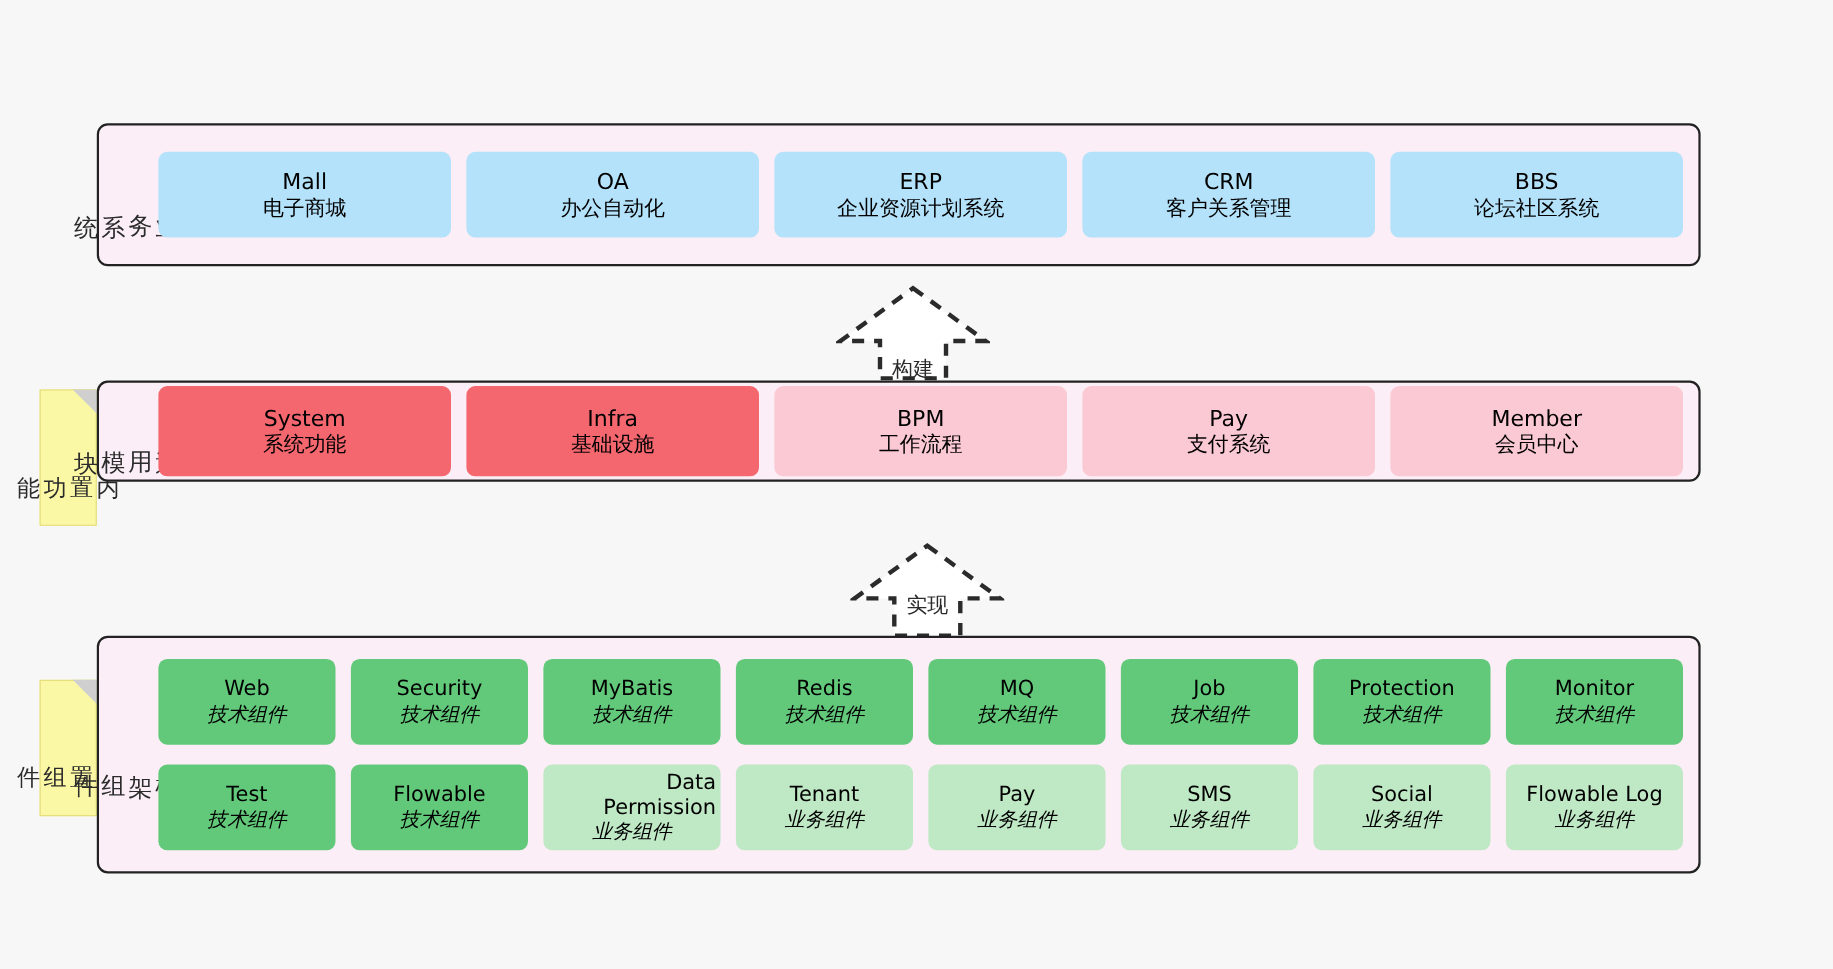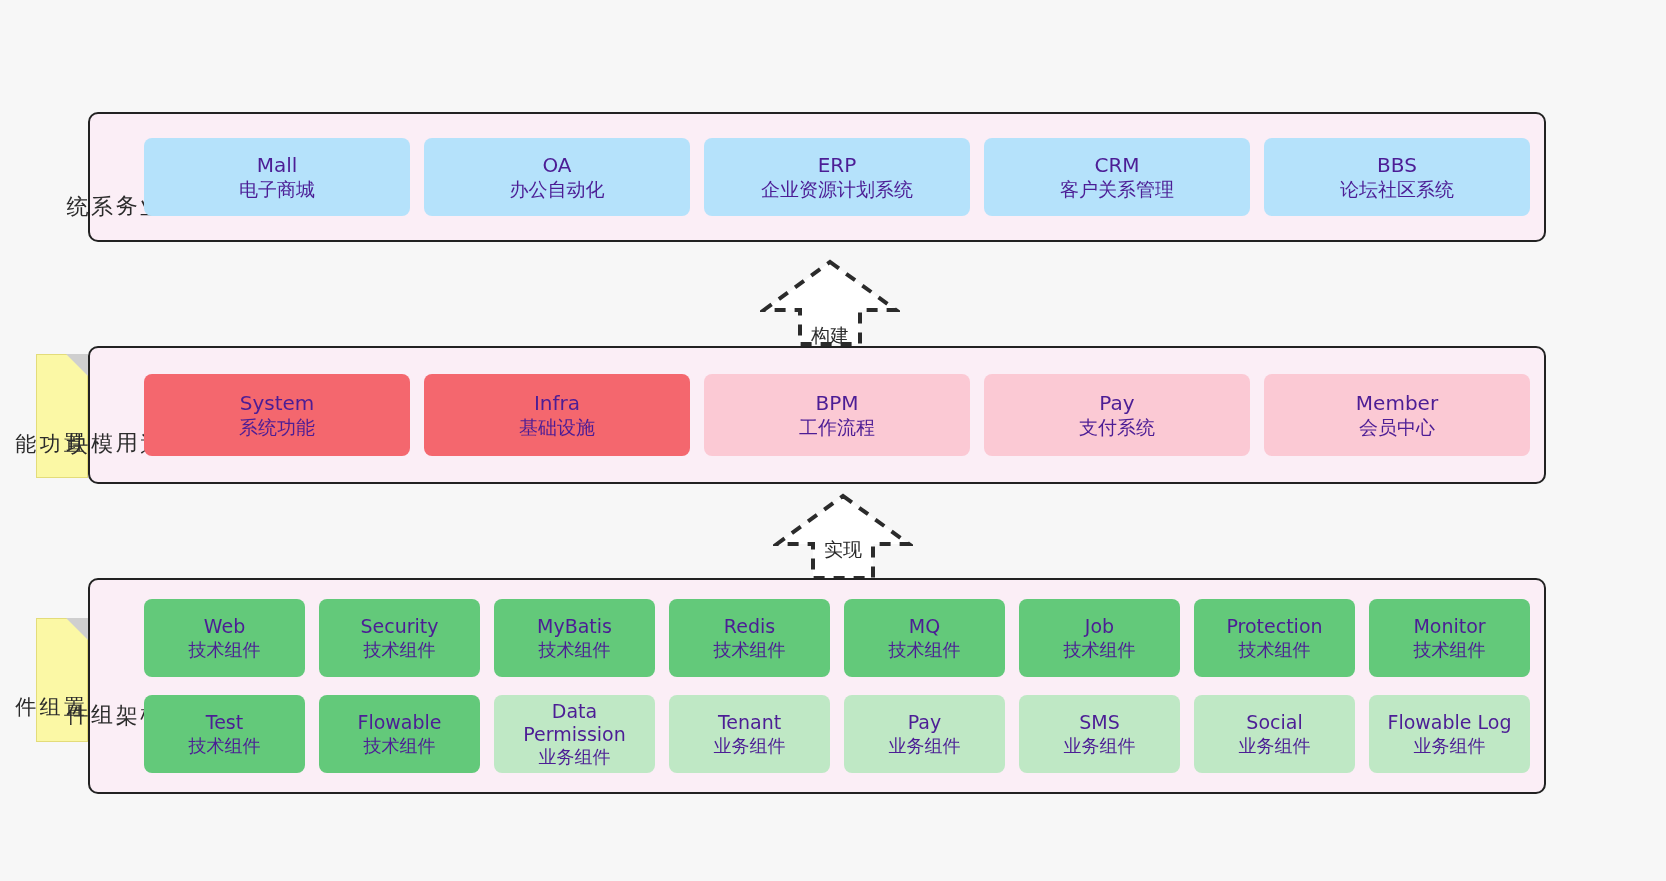--- a/index.html
+++ b/index.html
@@ -63,30 +63,30 @@
   }
 
   
   .card{
     flex:1 1 0;
     border-radius:8px;
     display:flex;
     flex-direction:column;
     align-items:center;
     justify-content:center;
-    text-align:center;
+    text-align:right;
     box-sizing:border-box;
     padding:18px 4px;
-    color:#4c1d95;
+    color:#000000;
     line-height:1.22;
   }
   .card .en{font-size:20px;}
   .card .cn{font-size:19px;}
   .card.small .en{font-size:19px;}
-  .card.small .cn{font-size:18px;}
+  .card.small .cn{font-size:18px;font-style:italic;}
 
   .h-blue{background:#b5e2fb;height:78px;}
   .h-redstrong{background:#f4676e;height:82px;}
   .h-redlight{background:#fbc9d4;height:82px;}
   .h-greenstrong{background:#63c97a;height:78px;}
   .h-greenlight{background:#bfe8c5;height:78px;}
 
   
   .note{
     position:absolute;
@@ -169,21 +169,21 @@
     <div class="alabel" style="top:45px;margin-top:20px;">构建</div>
   </div>
 
   <div class="note" style="left:36px;top:354px;height:124px;">
     <span>内
 置
 功
 能</span>
   </div>
 
-  <div class="layer" style="left:88px;top:346px;width:1458px;height:138px;">
+  <div class="layer" style="left:88px;top:346px;width:1458px;height:92px;">
     <div class="layer-title">通
 用
 模
 块</div>
     <div class="layer-body">
       <div class="card h-redstrong">
         <span class="en">System</span>
         <span class="cn">系统功能</span>
       </div>
       <div class="card h-redstrong">

